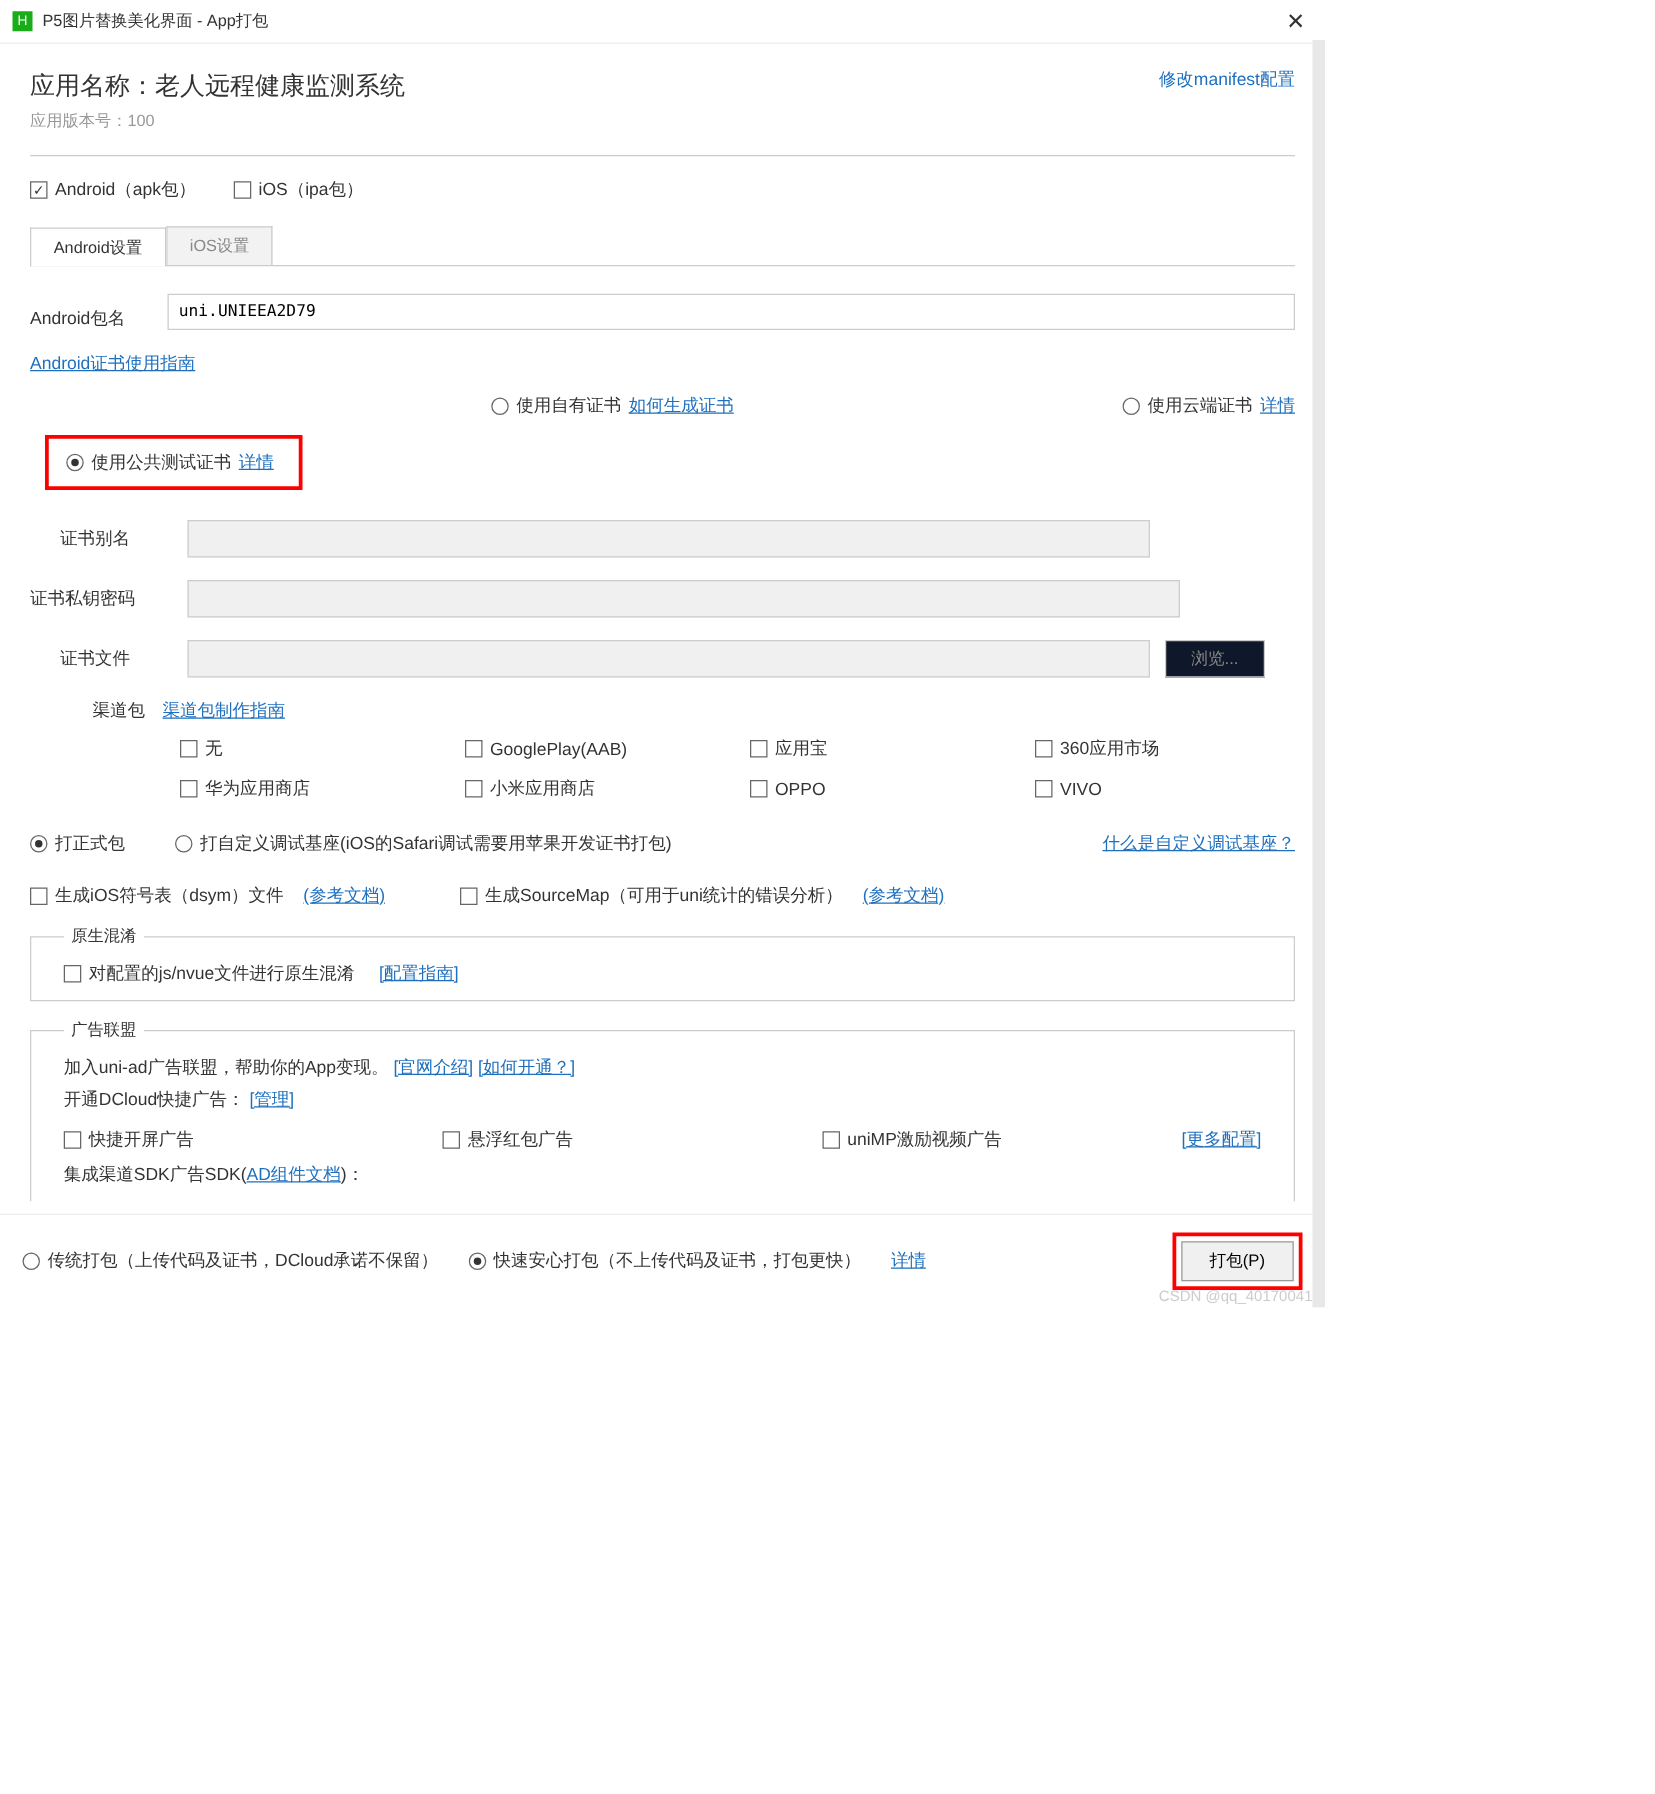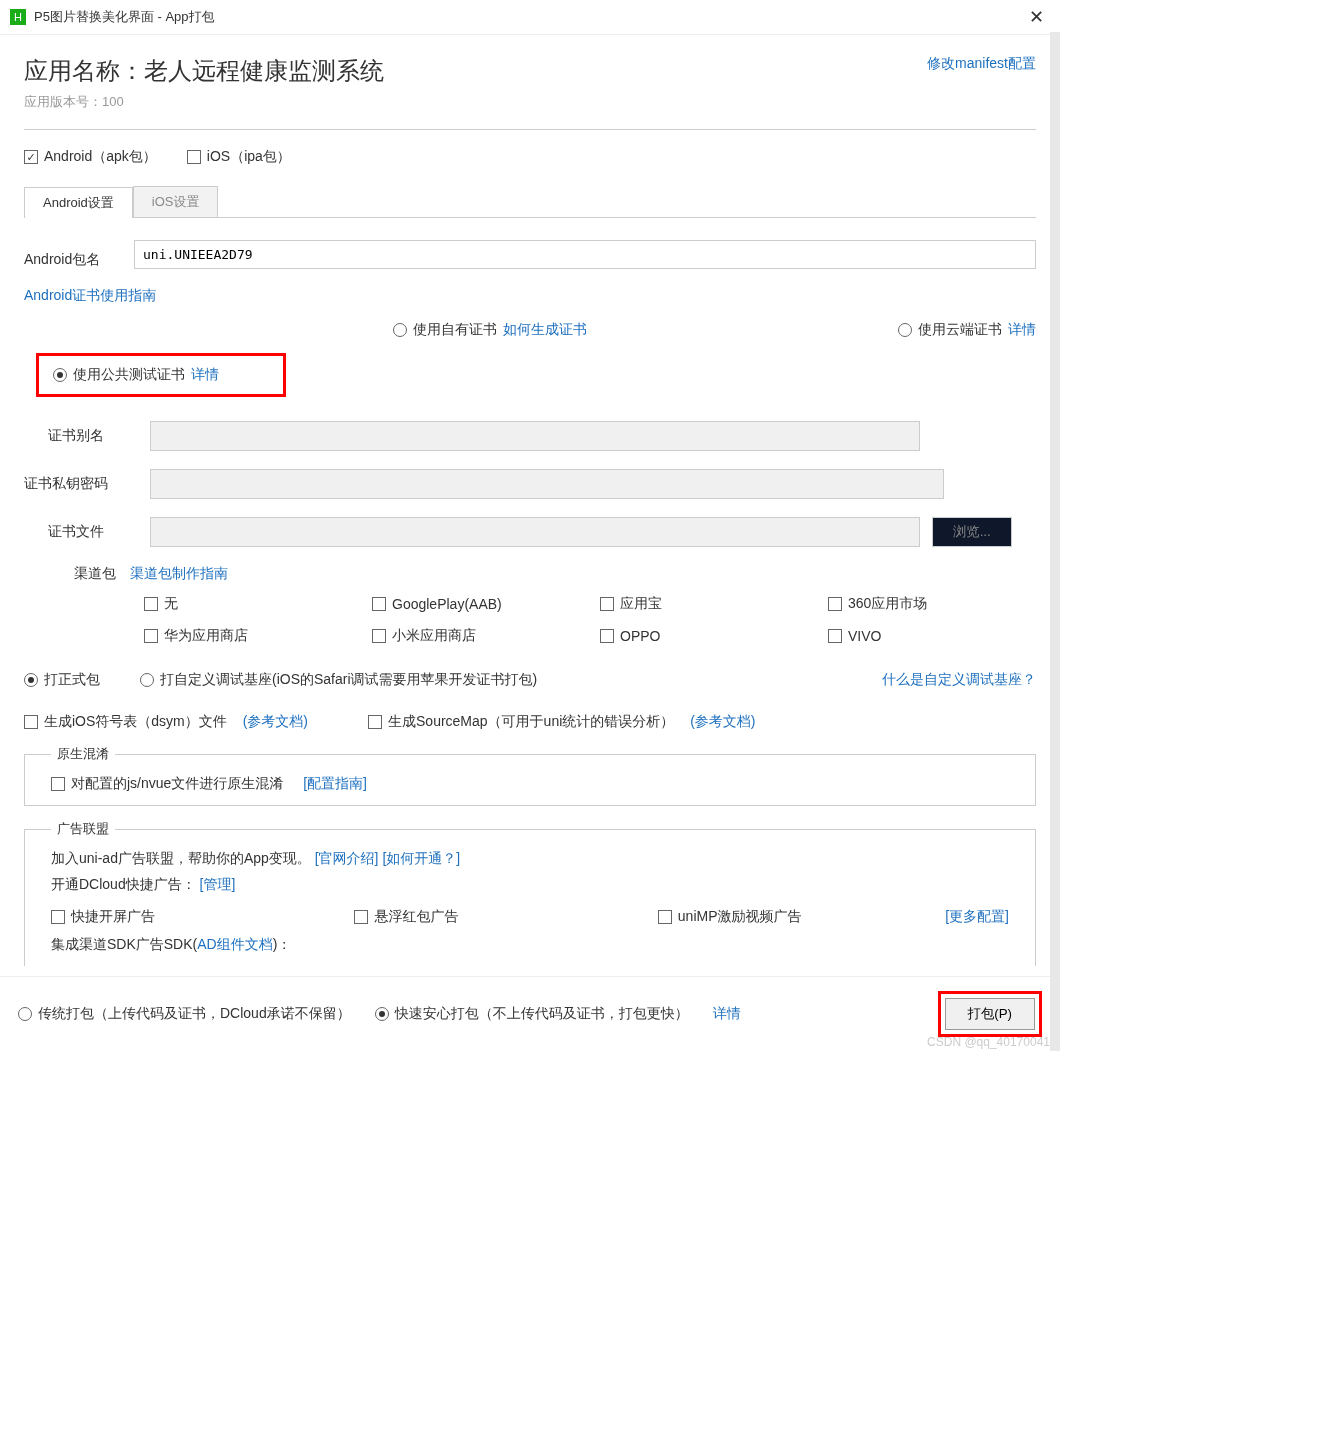--- a/index.html
+++ b/index.html
@@ -3,40 +3,40 @@
 <meta charset="utf-8">
 <style>
 * { box-sizing: border-box; margin: 0; padding: 0; }
 body { font-family: "Microsoft YaHei", SimSun, sans-serif; font-size: 14px; color: #333; background: #fff; width: 1060px; position: relative; }
 .title-bar { display: flex; align-items: center; padding: 6px 10px; border-bottom: 1px solid #eee; }
 .app-icon { width: 16px; height: 16px; background: #1aad19; color: #fff; font-size: 11px; display: flex; align-items: center; justify-content: center; margin-right: 8px; }
 .title-text { flex: 1; font-size: 13px; }
 .close-x { font-size: 18px; cursor: pointer; padding: 0 6px; }
 .content { padding: 20px 24px 10px 24px; }
 .header-row { display: flex; align-items: flex-start; }
-.app-name { font-size: 24px; margin-bottom: 6px; }
+.app-name { font-size: 20px; margin-bottom: 6px; }
 .version { color: #999; font-size: 13px; }
 .top-link { color: #1e70bf; cursor: pointer; margin-left: auto; font-size: 14px; }
 hr.sep { border: none; border-top: 1px solid #ccc; margin: 18px 0; }
 .checkbox-row { display: flex; gap: 30px; margin-bottom: 20px; }
 .cb { display: flex; align-items: center; gap: 6px; cursor: pointer; }
 .cb-box { width: 14px; height: 14px; border: 1px solid #666; display: flex; align-items: center; justify-content: center; font-size: 11px; }
 .cb-box.checked::after { content: "✓"; }
 .tabs { display: flex; border-bottom: 1px solid #ccc; margin-bottom: 22px; text-align: center; }
 .tab { padding: 6px 18px; border: 1px solid #ccc; border-bottom: none; background: #f2f2f2; color: #888; cursor: pointer; font-size: 13px; }
 .tab.active { background: #fff; color: #333; position: relative; top: 1px; }
 .form-row { display: flex; align-items: flex-end; margin-bottom: 18px; }
 .label { width: 110px; text-align: left; }
 .text-input { flex: 1; border: 1px solid #ccc; padding: 6px 8px; font-family: Consolas, monospace; font-size: 13px; }
-.link { color: #1e70bf; cursor: pointer; }
+.link { color: #1e70bf; text-decoration: underline; cursor: pointer; }
 .radio-row { display: flex; gap: 60px; margin: 14px 0 14px 12px; }
 .radio-item { display: flex; align-items: center; gap: 6px; cursor: pointer; }
 .radio-circle { width: 14px; height: 14px; border: 1px solid #666; border-radius: 50%; display: flex; align-items: center; justify-content: center; }
 .radio-circle.selected::after { content: ""; width: 6px; height: 6px; background: #333; border-radius: 50%; }
-.highlight-box { border: 3px solid #ff0000; padding: 10px 14px; display: inline-flex; align-items: center; gap: 8px; margin-left: 12px; width: 250px; }
+.highlight-box { border: 3px solid #ff0000; padding: 10px 14px; display: inline-flex; align-items: center; gap: 8px; margin-left: 12px; width: 206px; }
 .cert-section { margin-left: 24px; }
 .cert-row { display: flex; align-items: center; margin-bottom: 18px; gap: 12px; }
 .cert-label { width: 90px; }
 .cert-input { flex: 1; background: #f0f0f0; border: 1px solid #ccc; height: 30px; max-width: 770px; }
 .browse-btn { background: #0f172a; border: 1px solid #ccc; padding: 5px 20px; color: #888; }
 .channel-section { margin-left: 50px; }
 .channel-grid { display: grid; grid-template-columns: repeat(4, 1fr); gap: 14px 20px; margin-top: 12px; margin-bottom: 16px; }
 .build-row { display: flex; align-items: center; gap: 40px; padding: 10px 0; }
 .misc-row { display: flex; gap: 60px; margin: 14px 0; }
 .fieldset { border: 1px solid #ccc; padding: 12px 26px; margin: 14px 0; }

